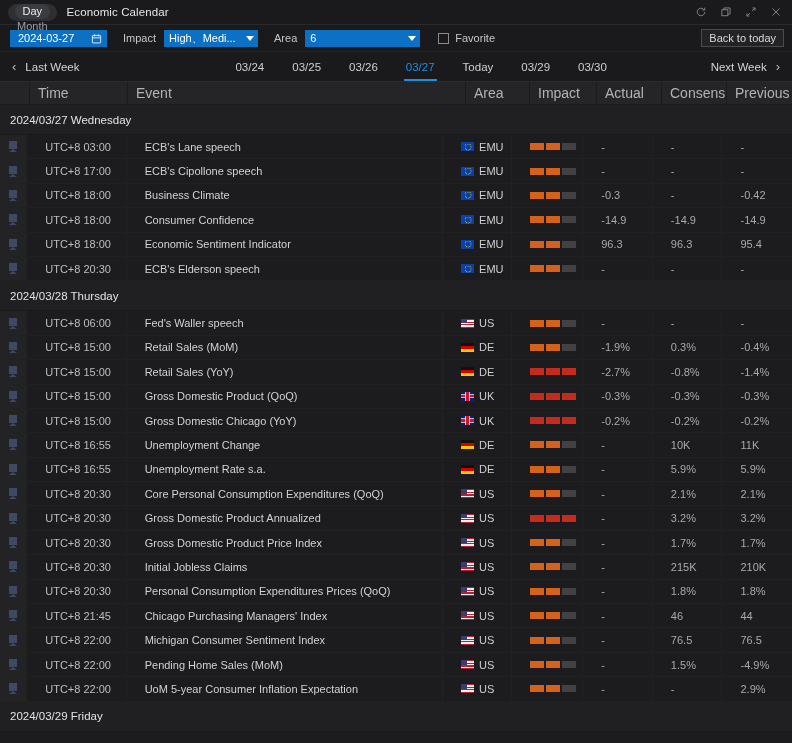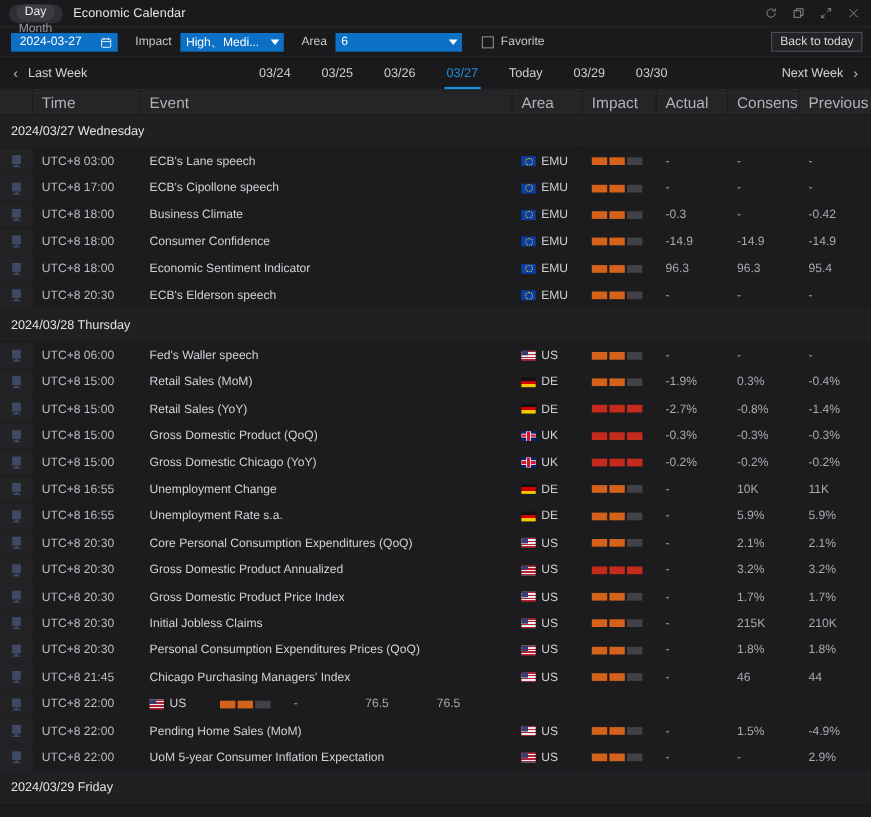--- a/index.html
+++ b/index.html
@@ -171,20 +171,21 @@
     font-size: 11.5px;
     color: #e3e3e6;
     border-bottom: 1px solid #19191b;
   }
 
   .row {
     display: flex;
     height: 24.4px;
     border-bottom: 1px solid #212124;
     align-items: stretch;
+    gap: 10px;
   }
   .row > div {
     font-size: 11px;
     color: #c9c9cd;
     padding-left: 8px;
     display: flex;
     align-items: center;
     border-right: 1px solid #212124;
     overflow: hidden;
     white-space: nowrap;
@@ -735,20 +736,21 @@
         </div>
         <div class="c-actual">-</div>
         <div class="c-cons">46</div>
         <div class="c-prev">44</div>
       </div>
       <div class="row">
         <div class="c-mark">
           <span class="bm"></span>
         </div>
         <div class="c-time">UTC+8 22:00</div>
+        <div class="c-event">Michigan Consumer Sentiment Index</div>
         <div class="c-area flagcell">
           <span class="flag flag-us"></span>
           <span class="area-name">US</span>
         </div>
         <div class="c-impact">
           <span class="bars">
             <span class="bar on-med"></span>
             <span class="bar on-med"></span>
             <span class="bar"></span>
           </span>

